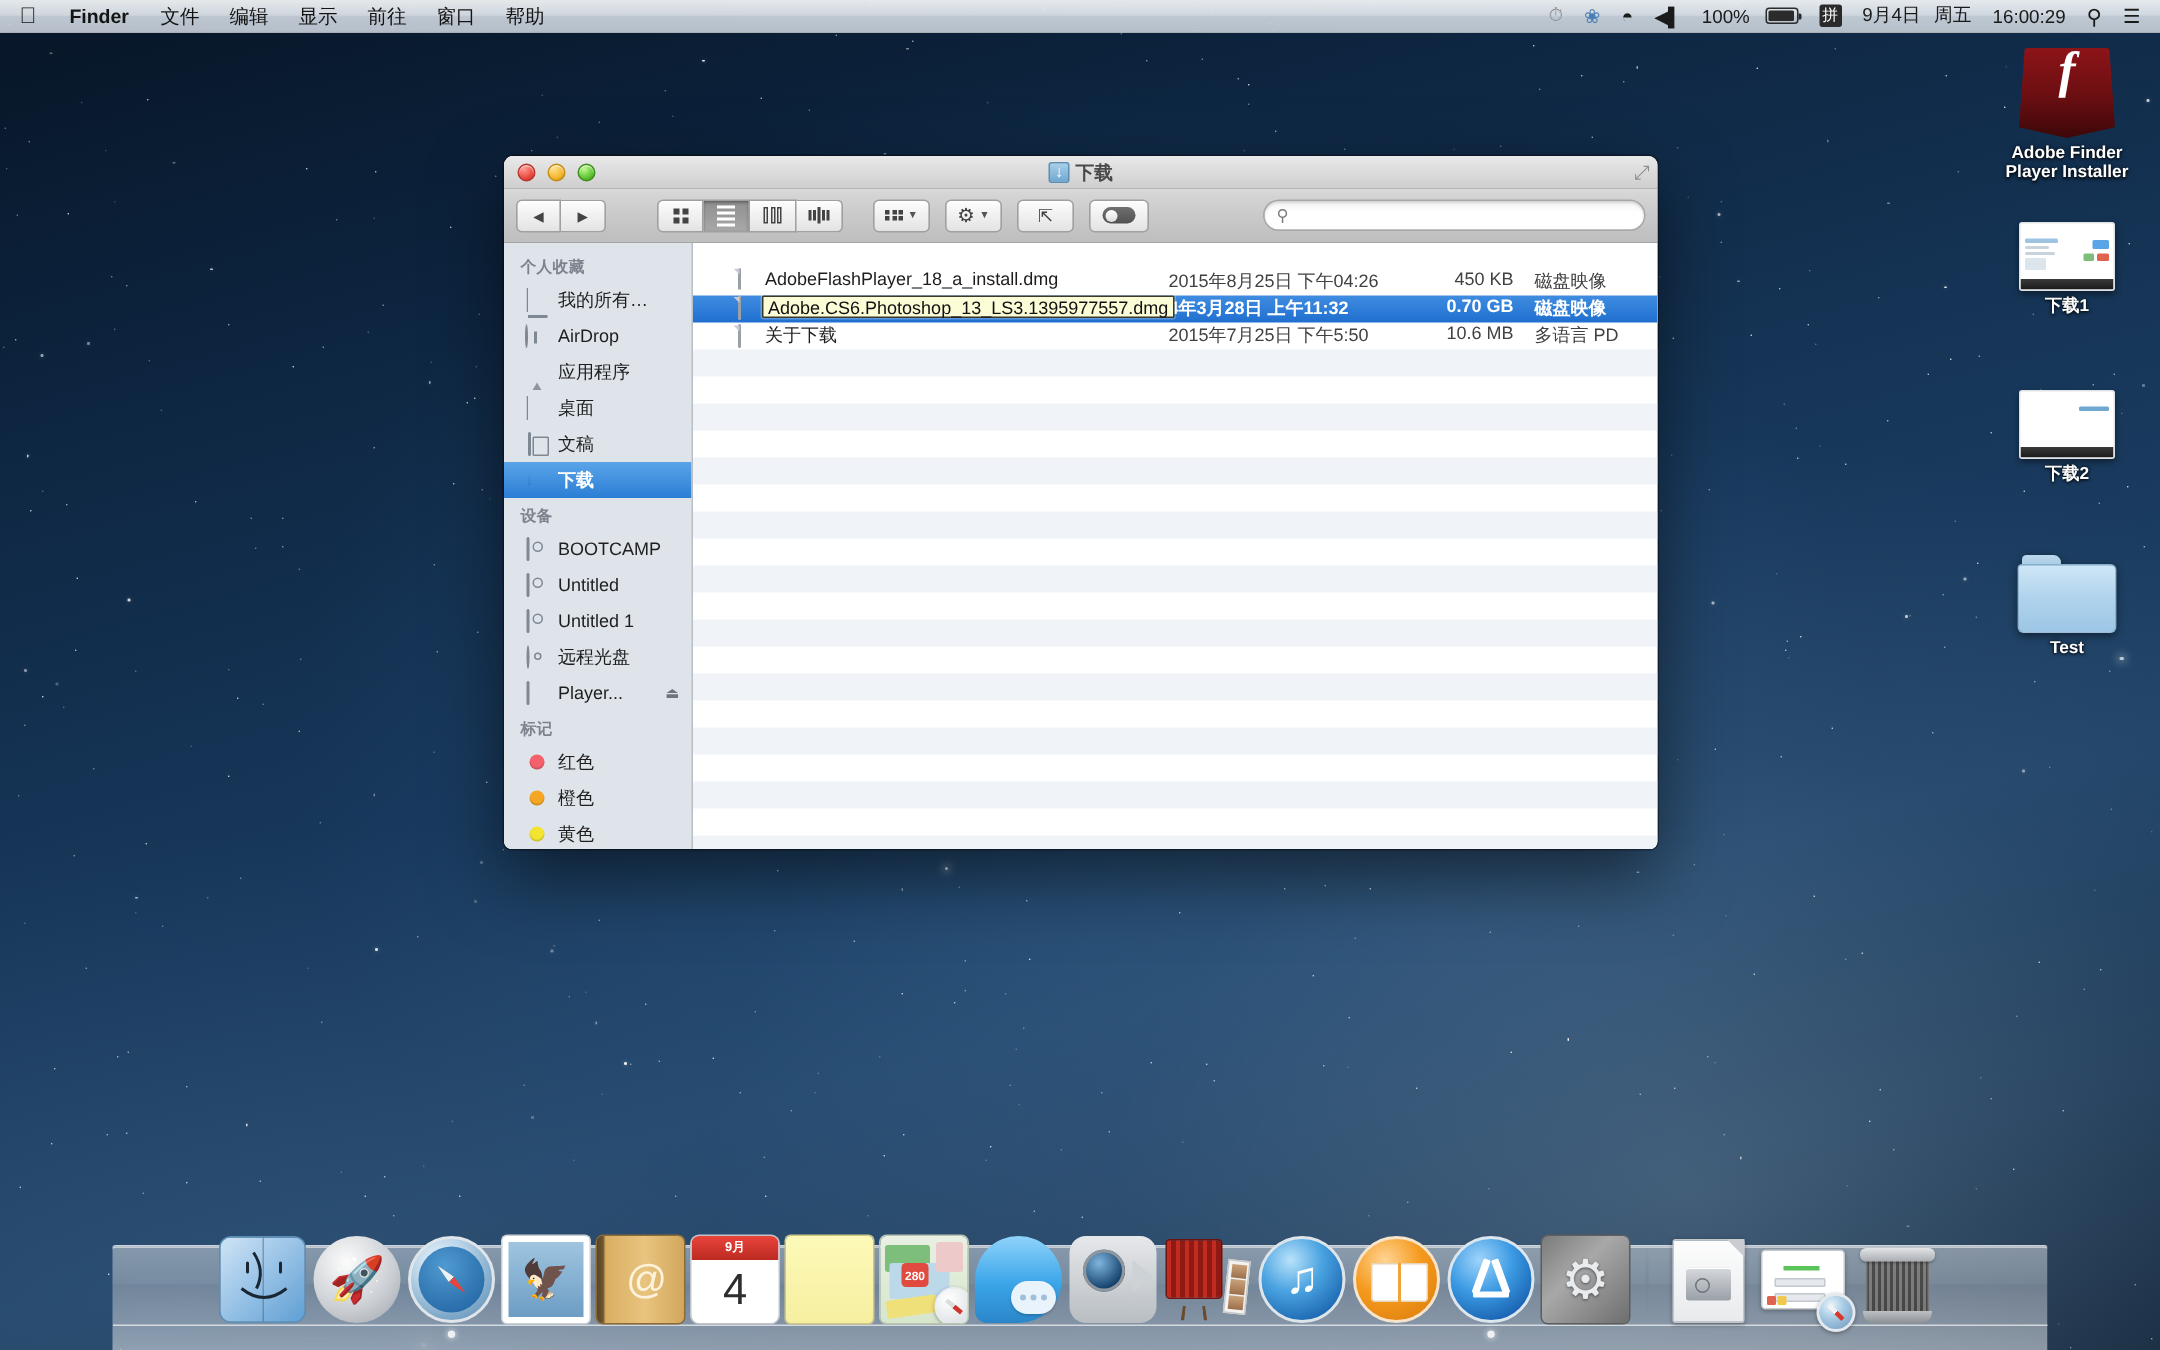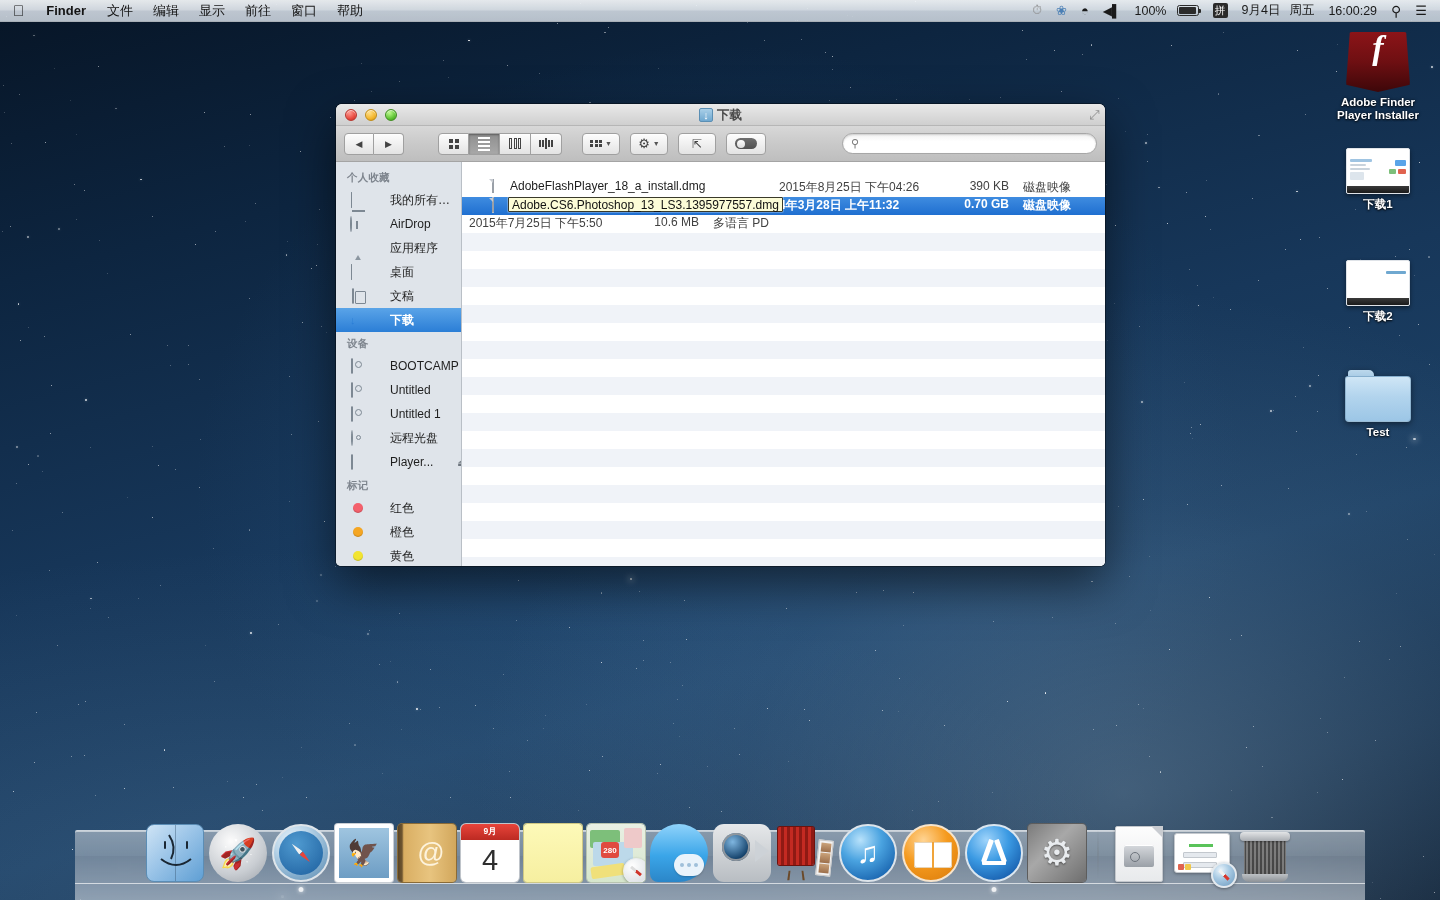--- a/index.html
+++ b/index.html
@@ -223,21 +223,21 @@
     background:#dfe4ea;
     border-right:1px solid #b9bfc6;
     padding-top:4px; overflow:hidden;
     font-size:12px;
   }
   .sb-head {
     font-size:10.5px; font-weight:bold; color:#7d848d;
     padding:5px 0 3px 11px; letter-spacing:0.2px;
   }
   .sb-item {
-    height:24px; display:flex; align-items:center; gap:24px;
+    height:24px; display:flex; align-items:center; gap:6px;
     padding-left:14px; color:#1e1e1e; font-size:12px;
     white-space:nowrap; overflow:hidden;
   }
   .sb-item.sel { background:linear-gradient(to bottom,#5aa4e8,#2b7ed6); color:#fff; font-weight:bold; }
   .sb-ico { width:16px; height:15px; flex:0 0 16px; position:relative; color:#7d8893; }
   .sb-item.sel .sb-ico { color:#fff; }
   .eject { margin-left:auto; margin-right:8px; font-size:10px; color:#6d757e; }
   .dot { width:10px; height:10px; border-radius:50%; flex:0 0 10px; margin-left:3px; box-shadow:inset 0 -1px 1px rgba(0,0,0,0.18); }
 
   
@@ -1203,35 +1203,39 @@
     <div id="filelist">
 
       <div class="rows">
 
         <div class="row">
           <div class="c name">
             <span class="fi"><span class="fi-doc"><span class="inner"></span></span></span>
             <span>AdobeFlashPlayer_18_a_install.dmg</span>
           </div>
           <div class="c date">2015年8月25日 下午04:26</div>
-          <div class="c size">390 KB</div>
+          <div class="c size">450 KB</div>
           <div class="c kind">磁盘映像</div>
         </div>
 
         <div class="row sel">
           <div class="c name" style="overflow:visible;">
             <span class="fi"><span class="fi-doc"><span class="inner"></span></span></span>
             <span class="renamebox">Adobe.CS6.Photoshop_13_LS3.1395977557.dmg</span>
           </div>
           <div class="c date">4年3月28日 上午11:32</div>
           <div class="c size">0.70 GB</div>
           <div class="c kind">磁盘映像</div>
         </div>
 
         <div class="row">
+          <div class="c name">
+            <span class="fi"><span class="fi-doc"><span class="inner pdf"></span></span></span>
+            <span>关于下载</span>
+          </div>
           <div class="c date">2015年7月25日 下午5:50</div>
           <div class="c size">10.6 MB</div>
           <div class="c kind">多语言 PD</div>
         </div>
 
         <div class="row alt"></div>
         <div class="row"></div>
         <div class="row alt"></div>
         <div class="row"></div>
         <div class="row alt"></div>

